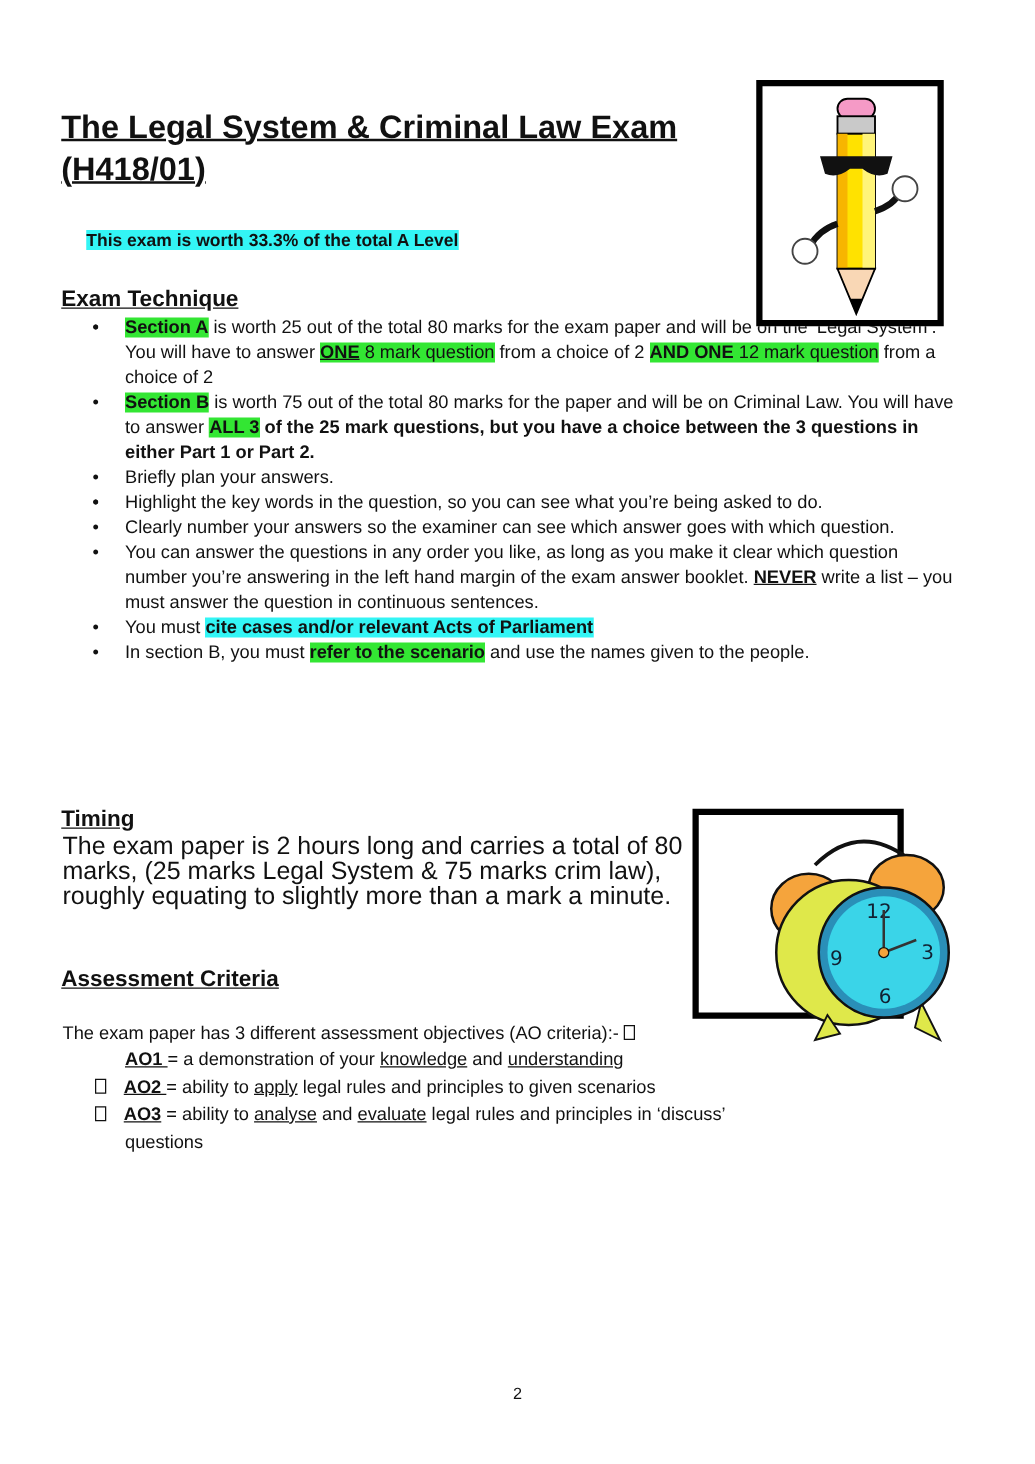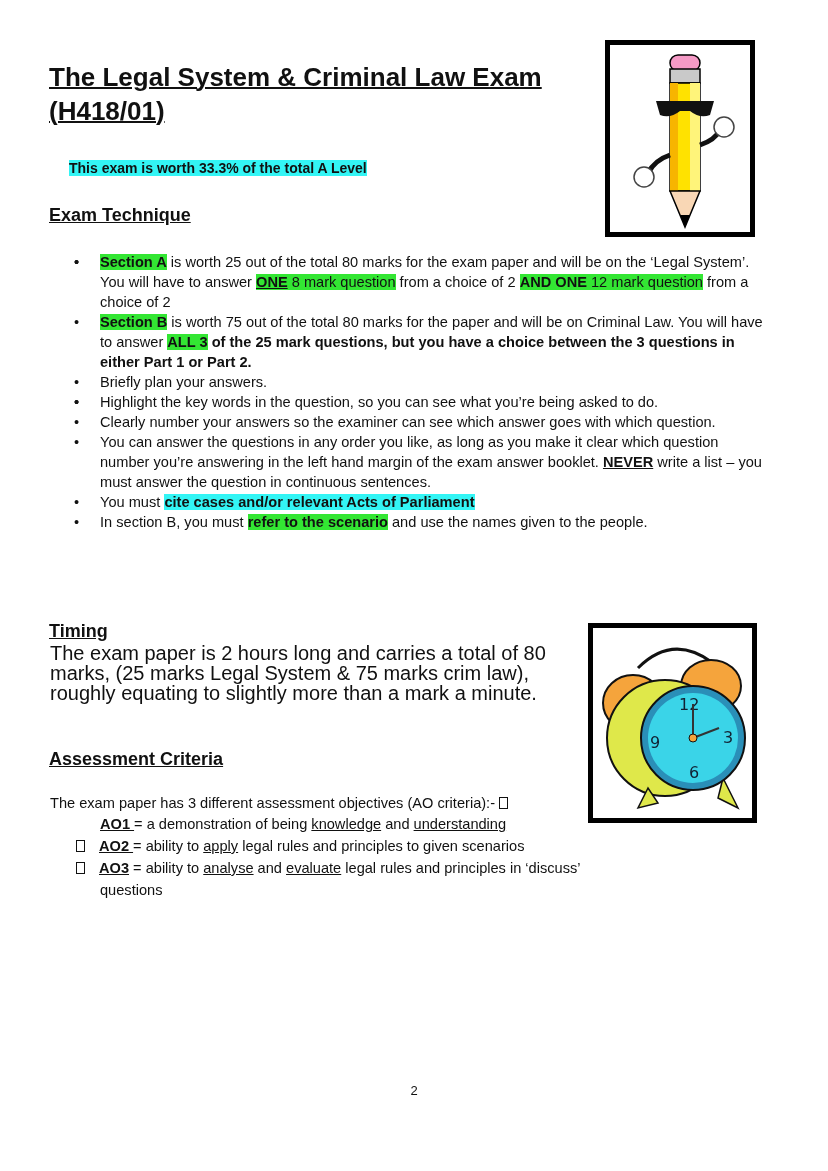--- a/index.html
+++ b/index.html
@@ -1,18 +1,18 @@
 <!DOCTYPE html>
 <html><head>
   <meta charset="utf-8">
   <style>
     html, body { margin: 0; padding: 0; background: #ffffff; }
     body { width: 828px; height: 1171px; position: relative; overflow: hidden;
       font-family: "Liberation Sans", sans-serif; color: #111; }
-    .abs { position: absolute; }
+    .abs { position: absolute; margin-top: 24px; }
     .title { left: 49px; top: 60px; width: 550px; font-size: 26px; font-weight: bold;
       text-decoration: underline; line-height: 34px; text-decoration-thickness: 2px; }
     .hl-cyan { background: #33f5f5; }
     .hl-green { background: #33e633; }
     .worth { left: 49px; top: 160px; font-size: 14px; font-weight: bold; line-height: 17px; padding-left: 20px; }
     .h2 { font-size: 18px; font-weight: bold; text-decoration: underline; }
     .list { left: 74px; top: 252px; width: 690px; font-size: 14.6px; line-height: 20px; margin: 0; padding: 0; list-style: none; }
     .list li { position: relative; padding-left: 26px; }
     .list li .bullet { position: absolute; left: 0; top: 0; }
     b.u, .u { text-decoration: underline; }
@@ -44,21 +44,21 @@
   <li><span class="bullet">•</span><span>In section B, you must </span><b class="hl-green">refer to the scenario</b><span> and use the names given to the people.</span></li>
 </ul>
 
 <div class="abs h2" style="left:49px; top:621px;">Timing</div>
 <div class="abs para" style="left:50px; top:643px; width:510px;">The exam paper is 2 hours long and carries a total of 80 marks, (25 marks Legal System &amp; 75 marks crim law), roughly equating to slightly more than a  mark a minute.</div>
 
 <div class="abs h2" style="left:49px; top:749px;">Assessment Criteria</div>
 
 <div class="abs ao" style="left:50px; top:792px; width:520px;"><span>The exam paper has 3 different assessment objectives (AO criteria):- </span><span class="sq"></span></div>
 
-<div class="abs ao" style="left:100px; top:813px; width:470px;"><b class="u">AO1 </b><span>= a demonstration of being </span><span class="u">knowledge</span><span> and </span><span class="u">understanding</span></div>
+<div class="abs ao" style="left:100px; top:813px; width:470px;"><b class="u">AO1 </b><span>= a demonstration of your </span><span class="u">knowledge</span><span> and </span><span class="u">understanding</span></div>
 
 <div class="abs ao" style="left:76px; top:835px; width:490px;"><span class="sq" style="margin-right:14px;"></span><b class="u">AO2 </b><span>= ability to </span><span class="u">apply</span><span> legal rules and principles to given scenarios</span></div>
 
 <div class="abs ao" style="left:76px; top:857px; width:480px; padding-left:24px; text-indent:-24px;"><span class="sq" style="margin-right:14px;"></span><b class="u">AO3</b><span> = ability to </span><span class="u">analyse</span><span> and </span><span class="u">evaluate</span><span> legal rules and principles in ‘discuss’ questions</span></div>
 
 <div class="abs frame" style="left:605px; top:40px; width:150px; height:197px;">
   <svg width="140" height="187" viewBox="0 0 140 187">
     <rect x="60" y="10" width="30" height="16" rx="8" fill="#f59ac6" stroke="#000" stroke-width="1.5"></rect>
     <rect x="60" y="24" width="30" height="14" fill="#c9c9c9" stroke="#000" stroke-width="1.5"></rect>
     <rect x="60" y="38" width="30" height="108" fill="#ffe200" stroke="#000" stroke-width="1.5"></rect>
@@ -67,21 +67,21 @@
     <path d="M60 146 L90 146 L75 182 Z" fill="#f9d7b5" stroke="#000" stroke-width="1.5"></path>
     <path d="M70 170 L80 170 L75 182 Z" fill="#000"></path>
     <path d="M46 56 L104 56 L100 70 Q90 74 80 66 L70 66 Q60 74 50 70 Z" fill="#111"></path>
     <path d="M60 110 Q45 115 38 128" stroke="#111" stroke-width="5" fill="none"></path>
     <path d="M90 100 Q105 95 110 85" stroke="#111" stroke-width="5" fill="none"></path>
     <circle cx="34" cy="132" r="10" fill="#fff" stroke="#444" stroke-width="1.5"></circle>
     <circle cx="114" cy="82" r="10" fill="#fff" stroke="#444" stroke-width="1.5"></circle>
   </svg>
 </div>
 
-<div class="abs frame" style="left:588px; top:623px; width:169px; height:200px;">
+<div class="abs frame" style="left:554px; top:623px; width:169px; height:168px;padding-left:48px;">
   <svg width="159" height="190" viewBox="0 0 159 190">
     <path d="M45 40 Q80 5 120 35" stroke="#111" stroke-width="3" fill="none"></path>
     <ellipse cx="40" cy="75" rx="30" ry="28" fill="#f5a43c" stroke="#111" stroke-width="2"></ellipse>
     <ellipse cx="118" cy="58" rx="30" ry="26" fill="#f5a43c" stroke="#111" stroke-width="2"></ellipse>
     <ellipse cx="72" cy="110" rx="58" ry="58" fill="#dfe84a" stroke="#111" stroke-width="2"></ellipse>
     <path d="M55 160 L45 180 L65 175 Z" fill="#dfe84a" stroke="#111" stroke-width="1.5"></path>
     <path d="M130 150 L145 180 L125 170 Z" fill="#dfe84a" stroke="#111" stroke-width="1.5"></path>
     <circle cx="100" cy="110" r="52" fill="#2a8fb8" stroke="#111" stroke-width="2"></circle>
     <circle cx="100" cy="110" r="45" fill="#3ad4e8"></circle>
     <text x="86" y="82" font-size="16" fill="#123" font-family="DejaVu Sans, sans-serif">12</text>

